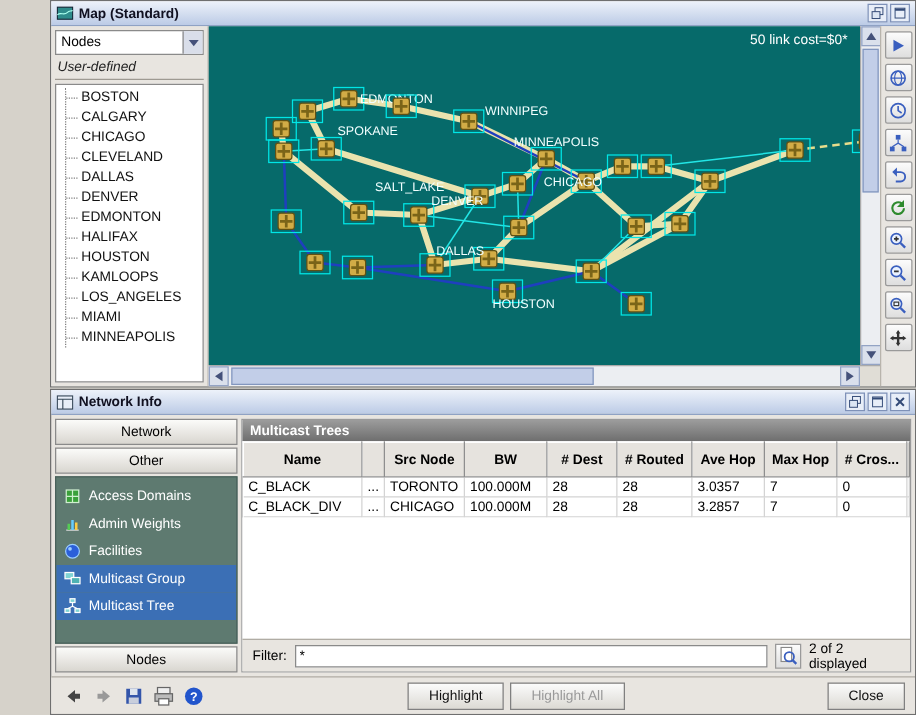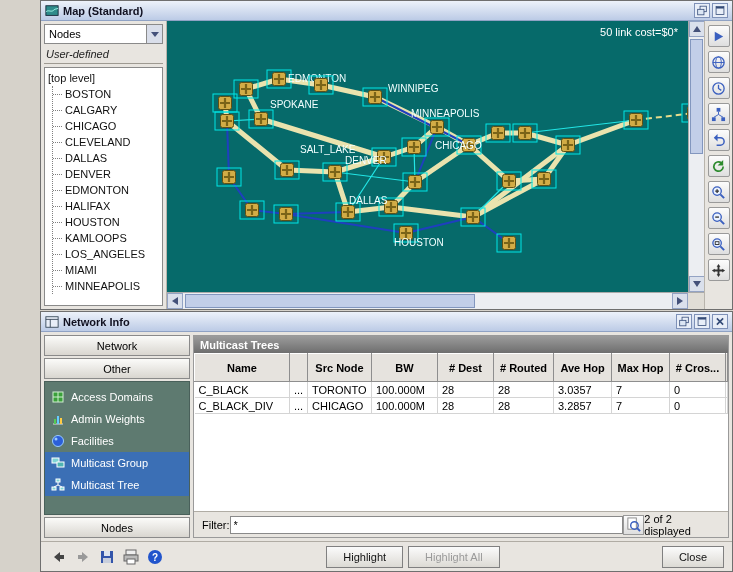--- a/index.html
+++ b/index.html
@@ -81,21 +81,21 @@
   .panel-title { flex:0 0 17px; background:linear-gradient(#9C9C9C,#6E6E6E); color:#FFF; font-size:11px;
                  font-weight:bold; display:flex; align-items:center; padding-left:6px; }
   table { width:100%; border-collapse:collapse; table-layout:fixed; font-size:11px; }
   th { height:28px; background:#E6E3DE; border:1px solid; border-color:#FFFFFF #8E8E8E #8E8E8E #FFFFFF;
        font-weight:bold; font-size:11px; padding:0 2px; white-space:nowrap; overflow:hidden; }
   td { height:16px; border-right:1px solid #D4D4D4; border-bottom:1px solid #D4D4D4; padding:0 4px;
        white-space:nowrap; overflow:hidden; }
   col.c0{width:95px} col.c1{width:18px} col.c2{width:64px} col.c3{width:66px} col.c4{width:56px}
   col.c5{width:60px} col.c6{width:58px} col.c7{width:58px} col.c8{width:56px}
   .table-fill { flex:1; background:#FFF; }
-  .filter-row { flex:0 0 26px; display:flex; align-items:center; padding:0 8px;
+  .filter-row { flex:0 0 26px; display:flex; align-items:center; gap:6px; padding:0 8px;
                 background:#E8E5E0; border-top:1px solid #B0ACA4; font-size:11px; }
   .filter-input { width:400px; height:18px; border:1px solid #8A8A8A; font-size:11px; padding:0 3px; font-family:inherit; }
   .search-btn { width:22px; height:20px; border:1px solid #9A9A9A; background:linear-gradient(#FCFCFC,#DEDEDE);
                 display:flex; align-items:center; justify-content:center; padding:1px; }
   .search-btn svg { width:15px; height:15px; }
   .filter-status { margin-left:auto; }
 
   .footer { flex:0 0 30px; display:flex; align-items:center; gap:5px; padding:0 8px;
             background:#E8E5E0; border-top:1px solid #B0ACA4; }
   .ft-btn { width:19px; height:19px; border:none; background:transparent; display:inline-flex;
@@ -135,21 +135,20 @@
     <div class="map-body">
       <div class="map-sidebar">
         <div class="combo">
           <span class="combo-text">Nodes</span>
           <span class="combo-btn">
               <span class="tri-dn-s"></span>
             </span>
         </div>
         <div class="mode-label">User-defined</div>
         <div class="tree">
-          <div class="tree-root">[top level]</div>
           <div id="tree-items">
               <div class="tree-item">
                 <span class="dash"></span>
                 <span>BOSTON</span>
               </div>
               <div class="tree-item">
                 <span class="dash"></span>
                 <span>CALGARY</span>
               </div>
               <div class="tree-item">

